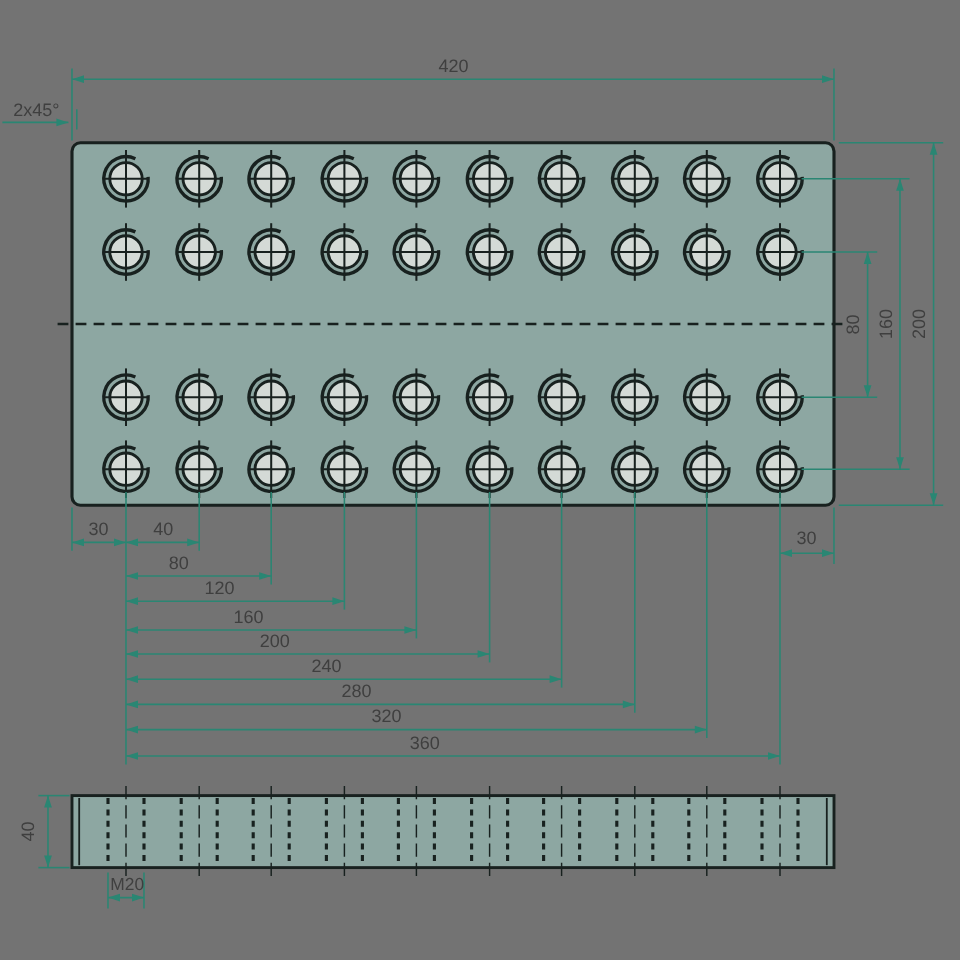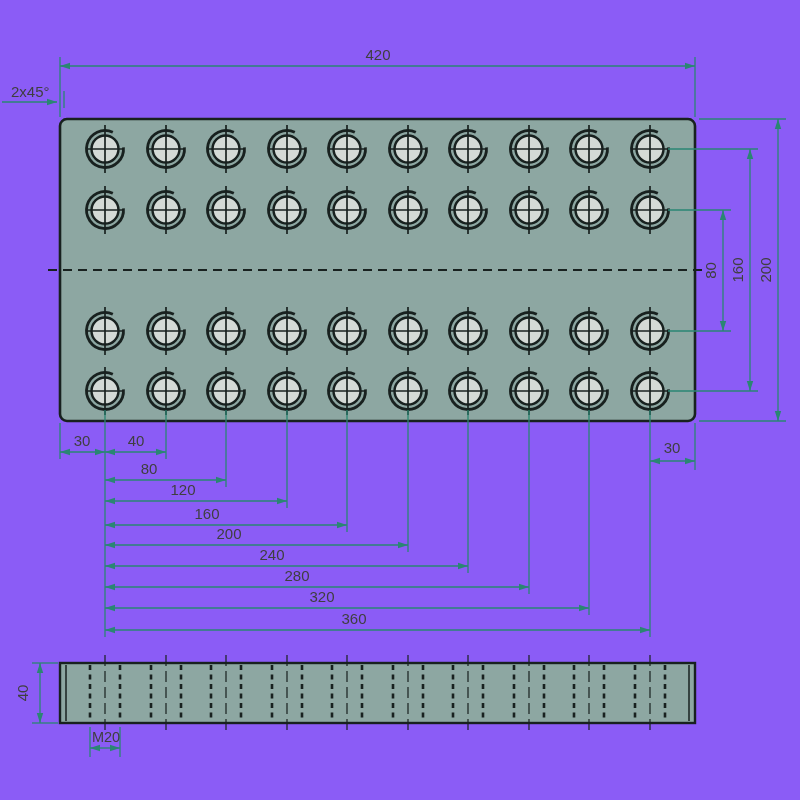--- a/index.html
+++ b/index.html
@@ -1,17 +1,17 @@
 <!DOCTYPE html>
 <html><head>
 <meta charset="utf-8">
 <style>
   html,body{margin:0;padding:0;background:#ffffff;}
   body{font-family:"Liberation Sans",sans-serif;}
-  .stage{width:800px;height:800px;position:relative;background:#8b5cf6;overflow:hidden;}
+  .stage{width:800px;height:800px;position:relative;background:#737373;overflow:hidden;}
   svg text{font-family:"Liberation Sans",sans-serif;}
 </style>
 </head>
 <body>
 
 <div class="stage">
   <svg id="cad" width="800" height="800" viewBox="0 0 800 800">
     <g id="g-top-view">
         <rect x="60" y="119" width="635" height="302" rx="7" fill="#8da7a2" stroke="#18211f" stroke-width="2.6"></rect>
         <line x1="48" y1="270" x2="707" y2="270" stroke="#18211f" stroke-width="2" stroke-linecap="butt" stroke-dasharray="9 6"></line>

